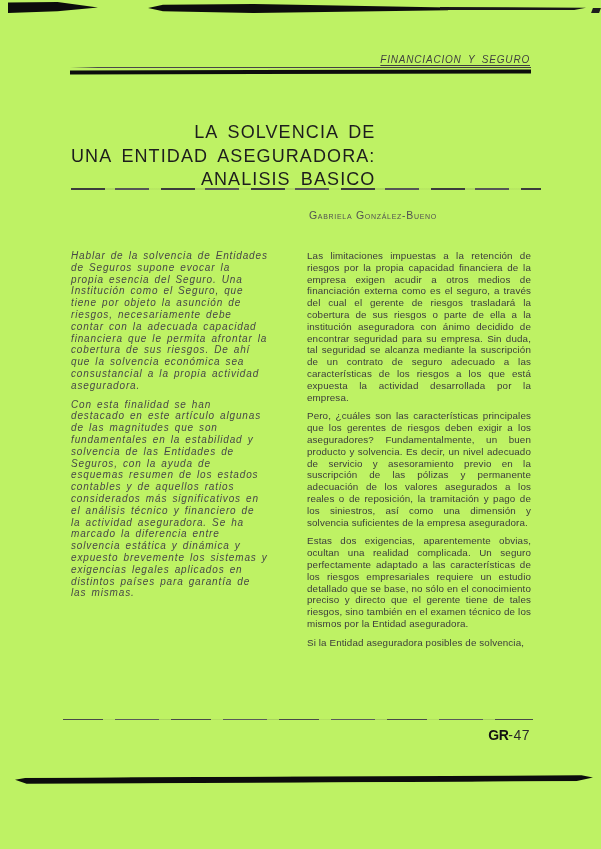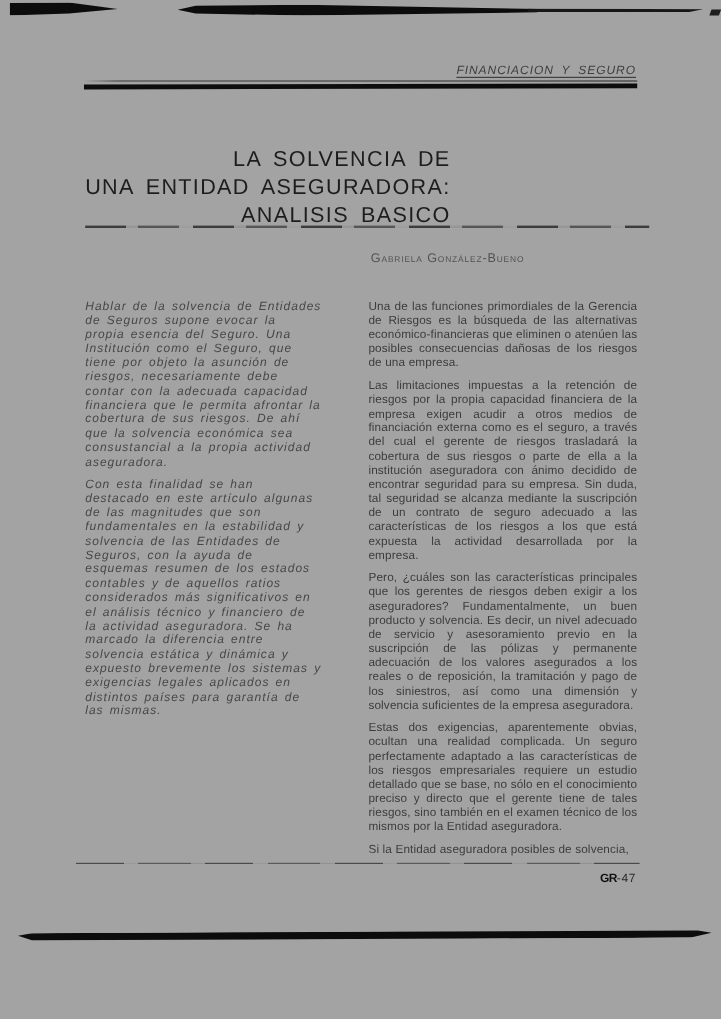--- a/index.html
+++ b/index.html
@@ -1,21 +1,21 @@
 <!DOCTYPE html>
 <html><head>
 <meta charset="utf-8">
 <style>
   html, body { margin: 0; padding: 0; background: #e8e8e6; }
   .page {
     position: relative;
     width: 601px;
     height: 849px;
     margin: 0 auto;
-    background: #a3a3a3;
+    background: #bef264;
     overflow: hidden;
     font-family: "Liberation Sans", sans-serif;
   }
 
   
   .artifact { position: absolute; background: #0c0c0c; }
   .blob-top-left {
     left: 8px; top: 2px; width: 90px; height: 11px;
     clip-path: polygon(0 5%, 55% 0, 100% 50%, 55% 85%, 0 100%);
   }
@@ -125,21 +125,21 @@
     background: repeating-linear-gradient(90deg,
       #494949 0px, #494949 40px,
       rgba(70,70,70,0.1) 40px, rgba(70,70,70,0.1) 52px,
       #5a5a5a 52px, #5a5a5a 96px,
       rgba(70,70,70,0.18) 96px, rgba(70,70,70,0.18) 108px);
   }
   .page-number {
     position: absolute;
     top: 727px; left: 430px; width: 100px;
     text-align: right;
-    font-size: 10px;
+    font-size: 14px;
     color: #2a2a2a;
   }
   .page-number .pn-prefix { font-weight: bold; letter-spacing: -0.5px; color: #111; }
   .page-number .pn-num { font-weight: normal; letter-spacing: 0.5px; }
 </style>
 </head>
 <body>
 
 <div class="page">
 
@@ -161,21 +161,20 @@
   <div class="title-underline"></div>
 
   <div class="author">Gabriela González-Bueno</div>
 
   <div class="col col-left">
     <p>Hablar de la solvencia de Entidades de Seguros supone evocar la propia esencia del Seguro. Una Institución como el Seguro, que tiene por objeto la asunción de riesgos, necesariamente debe contar con la adecuada capacidad financiera que le permita afrontar la cobertura de sus riesgos. De ahí que la solvencia económica sea consustancial a la propia actividad aseguradora.</p>
     <p>Con esta finalidad se han destacado en este artículo algunas de las magnitudes que son fundamentales en la estabilidad y solvencia de las Entidades de Seguros, con la ayuda de esquemas resumen de los estados contables y de aquellos ratios considerados más significativos en el análisis técnico y financiero de la actividad aseguradora. Se ha marcado la diferencia entre solvencia estática y dinámica y expuesto brevemente los sistemas y exigencias legales aplicados en distintos países para garantía de las mismas.</p>
   </div>
 
   <div class="col col-right">
-    <p>Una de las funciones primordiales de la Gerencia de Riesgos es la búsqueda de las alternativas económico-financieras que eliminen o atenúen las posibles consecuencias dañosas de los riesgos de una empresa.</p>
     <p>Las limitaciones impuestas a la retención de riesgos por la propia capacidad financiera de la empresa exigen acudir a otros medios de financiación externa como es el seguro, a través del cual el gerente de riesgos trasladará la cobertura de sus riesgos o parte de ella a la institución aseguradora con ánimo decidido de encontrar seguridad para su empresa. Sin duda, tal seguridad se alcanza mediante la suscripción de un contrato de seguro adecuado a las características de los riesgos a los que está expuesta la actividad desarrollada por la empresa.</p>
     <p>Pero, ¿cuáles son las características principales que los gerentes de riesgos deben exigir a los aseguradores? Fundamentalmente, un buen producto y solvencia. Es decir, un nivel adecuado de servicio y asesoramiento previo en la suscripción de las pólizas y permanente adecuación de los valores asegurados a los reales o de reposición, la tramitación y pago de los siniestros, así como una dimensión y solvencia suficientes de la empresa aseguradora.</p>
     <p>Estas dos exigencias, aparentemente obvias, ocultan una realidad complicada. Un seguro perfectamente adaptado a las características de los riesgos empresariales requiere un estudio detallado que se base, no sólo en el conocimiento preciso y directo que el gerente tiene de tales riesgos, sino también en el examen técnico de los mismos por la Entidad aseguradora.</p>
     <p>Si la Entidad aseguradora posibles de solvencia,</p>
   </div>
 
   <div class="rule-bottom"></div>
   <div class="page-number">
     <span class="pn-prefix">GR</span><span class="pn-num">-47</span>
   </div>

